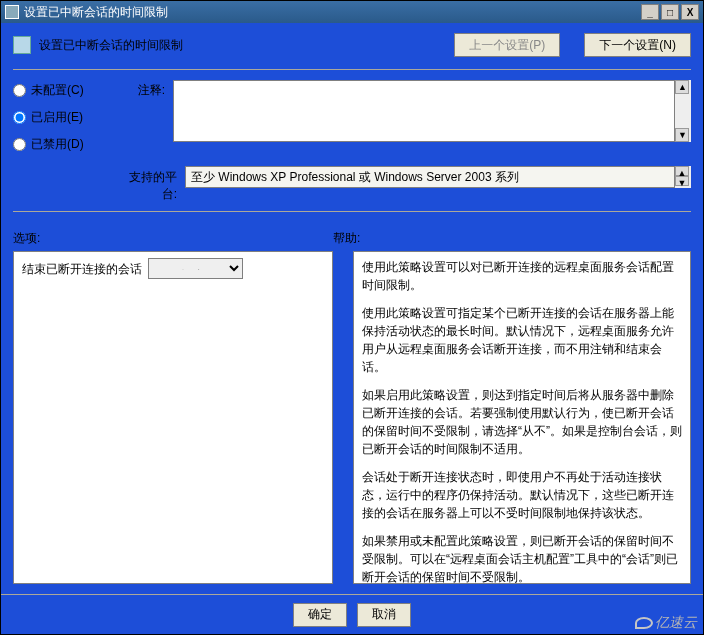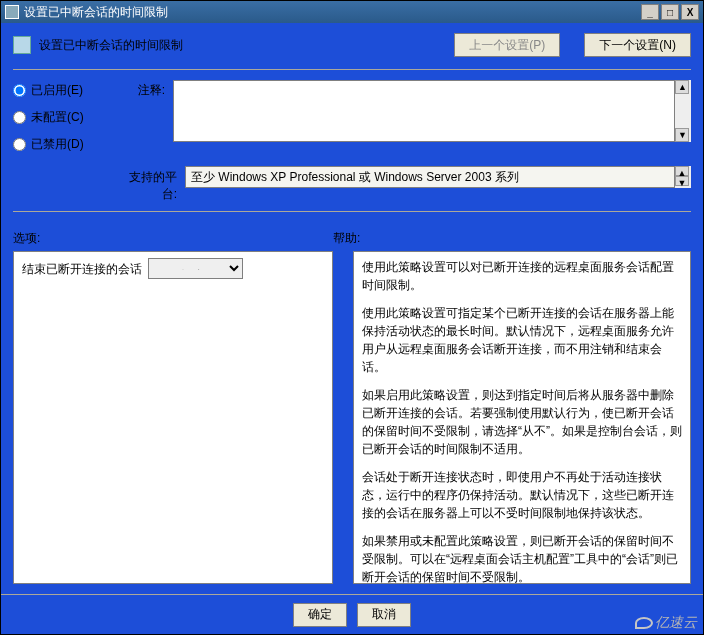--- a/index.html
+++ b/index.html
@@ -59,26 +59,26 @@
       <div class="navbtns">
         <button class="btn disabled">上一个设置(P)</button>
         <button class="btn">下一个设置(N)</button>
       </div>
     </div>
     <div class="hr"></div>
 
     <div class="config-row">
       <div class="radios">
         <label class="radio">
+            <input type="radio" name="st" style="">
+            <span>未配置(C)</span>
+          </label>
+        <label class="radio">
             <input type="radio" name="st" checked="" style="">
             <span>已启用(E)</span>
-          </label>
-        <label class="radio">
-            <input type="radio" name="st" style="">
-            <span>未配置(C)</span>
           </label>
         <label class="radio">
             <input type="radio" name="st" style="">
             <span>已禁用(D)</span>
           </label>
       </div>
       <div style="flex:1; display:flex; flex-direction:column; gap:24px;">
         <div style="display:flex;">
           <div style="width:50px; text-align:right; padding-right:8px; padding-top:2px;">注释:</div>
           <div style="flex:1; display:flex;">

